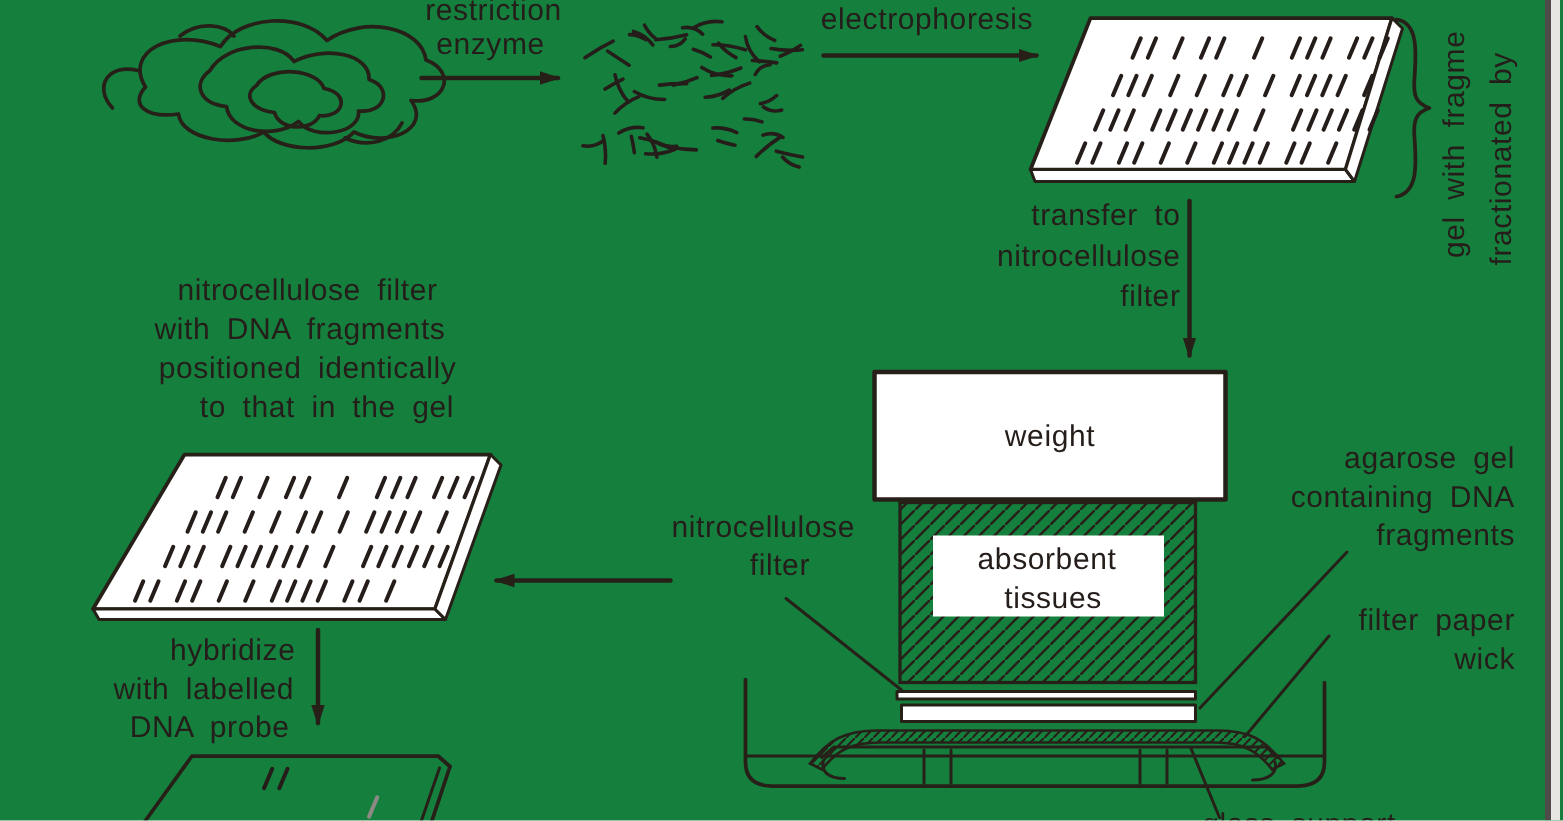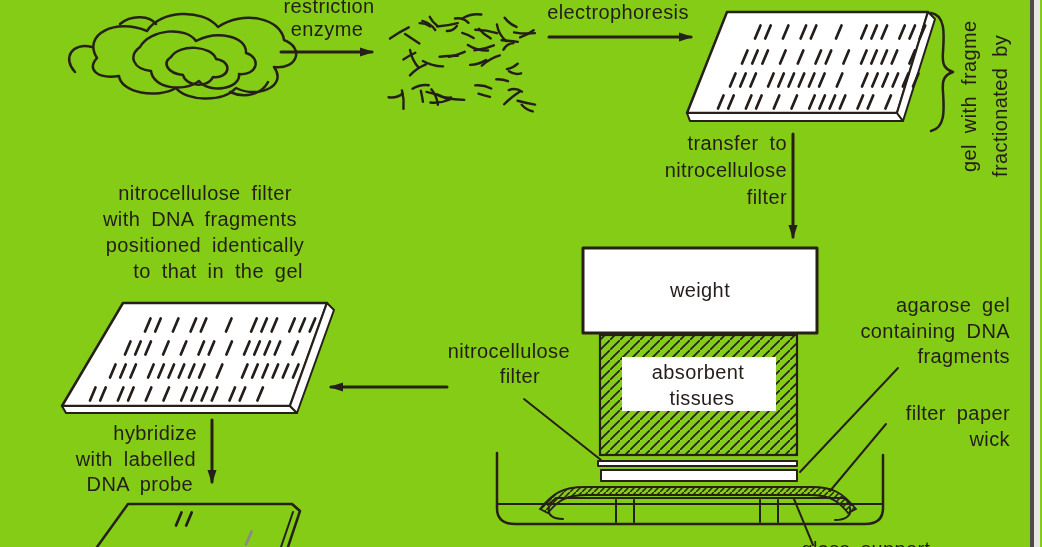--- a/index.html
+++ b/index.html
@@ -1,16 +1,16 @@
 <!DOCTYPE html>
 <html><head>
 <meta charset="utf-8">
 <style>
   html,body{margin:0;padding:0;background:#ffffff;}
-  .page{position:relative;width:1042px;height:547px;background:#84cc16;overflow:hidden;}
+  .page{position:relative;width:1042px;height:547px;background:#15803d;overflow:hidden;}
   svg text{
     font-family:"Liberation Sans","DejaVu Sans",sans-serif;
     fill:#241d1a;font-size:20px;letter-spacing:0.4px;word-spacing:5px;
   }
   .lbl-c{text-anchor:middle;}
   .lbl-r{text-anchor:end;}
   .ink{stroke:#262019;fill:none;stroke-width:2.5;stroke-linecap:round;stroke-linejoin:round;}
   .inkf{stroke:#262019;fill:#ffffff;stroke-width:2.5;stroke-linejoin:round;}
   .thin{stroke-width:2;}
   .thick{stroke-width:3;}

